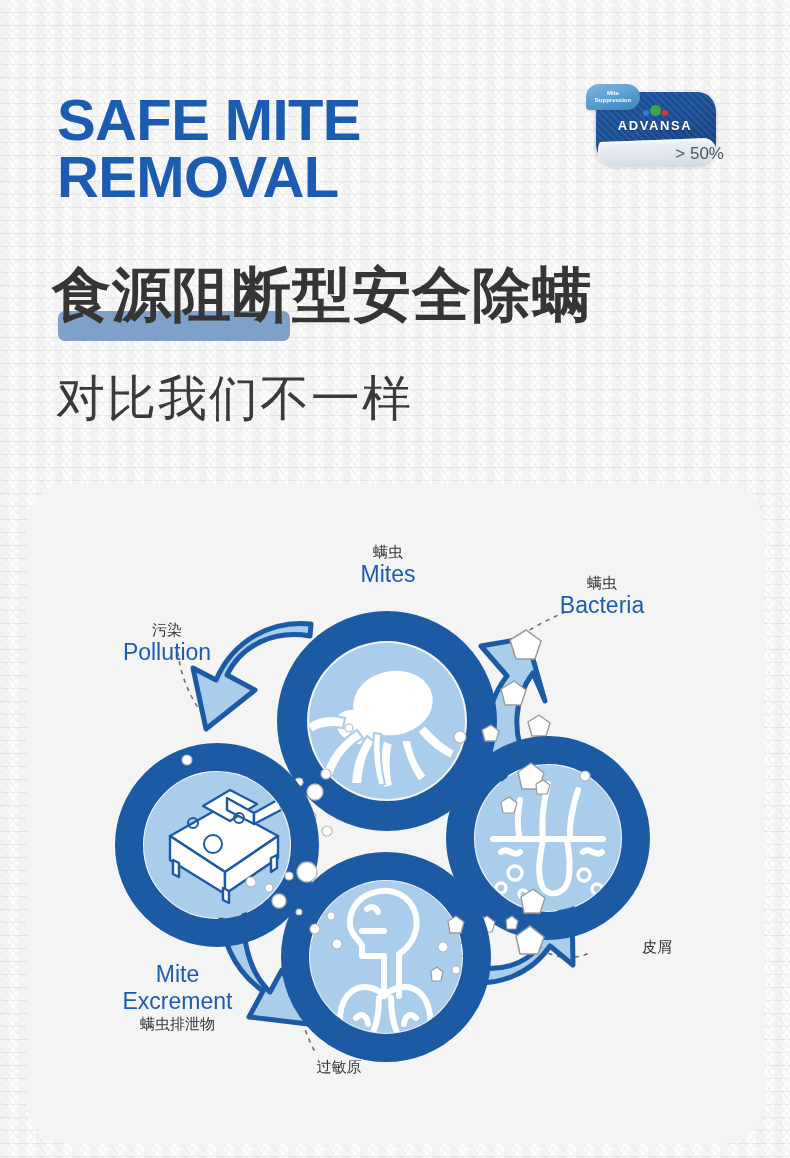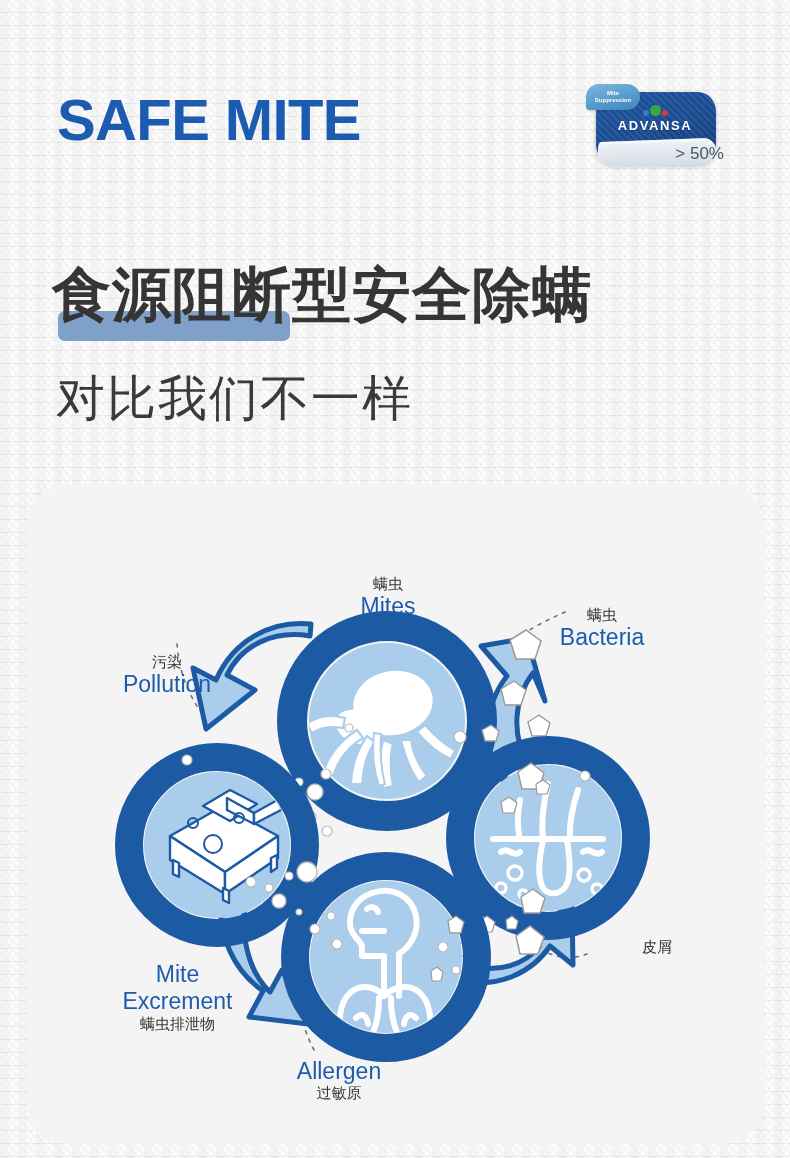--- a/index.html
+++ b/index.html
@@ -197,40 +197,41 @@
   .lbl .en {
     display: block;
     color: #1d5cad;
     font-size: 23px;
   }
   .lbl .cn {
     display: block;
     color: #333333;
     font-size: 15px;
   }
-  .lbl.cn-first .cn { margin-bottom: 1px; margin-top: 32px; }
+  .lbl.cn-first .cn { margin-bottom: 1px; }
 
   #lbl-mites      { left: 318px; top: 543px; width: 140px; }
   #lbl-bacteria   { left: 527px; top: 574px; width: 150px; }
   #lbl-pollution  { left: 92px;  top: 621px; width: 150px; }
   #lbl-excrement  { left: 90px;  top: 961px; width: 175px;
                     text-align: center; }
   #lbl-excrement .en { line-height: 1.18; }
   #lbl-dander     { left: 582px; top: 938px; width: 150px; }
   #lbl-allergen   { left: 264px; top: 1058px; width: 150px; }
 </style>
 </head>
 <body>
 
 <div id="texture-bg"></div>
 
 <div id="header">
 
   <div id="eng-title">
     <span class="line">SAFE MITE</span>
+    <span class="line">REMOVAL</span>
   </div>
 
   <div id="pillow-wrap">
     <div id="pillow-body"></div>
     <div id="pillow-logo-mark">
       <span id="logo-dot-blue"></span>
       <span id="logo-dot-green"></span>
       <span id="logo-dot-red"></span>
     </div>
     <div id="pillow-brand">ADVANSA</div>
@@ -449,15 +450,14 @@
   <span class="en">Mite</span>
   <span class="en">Excrement</span>
   <span class="cn">螨虫排泄物</span>
 </div>
 
 <div class="lbl" id="lbl-dander">
   <span class="cn">皮屑</span>
 </div>
 
 <div class="lbl" id="lbl-allergen">
-  <span class="en">Allergen</span>
   <span class="cn">过敏原</span>
 </div>
 
 </body></html>

